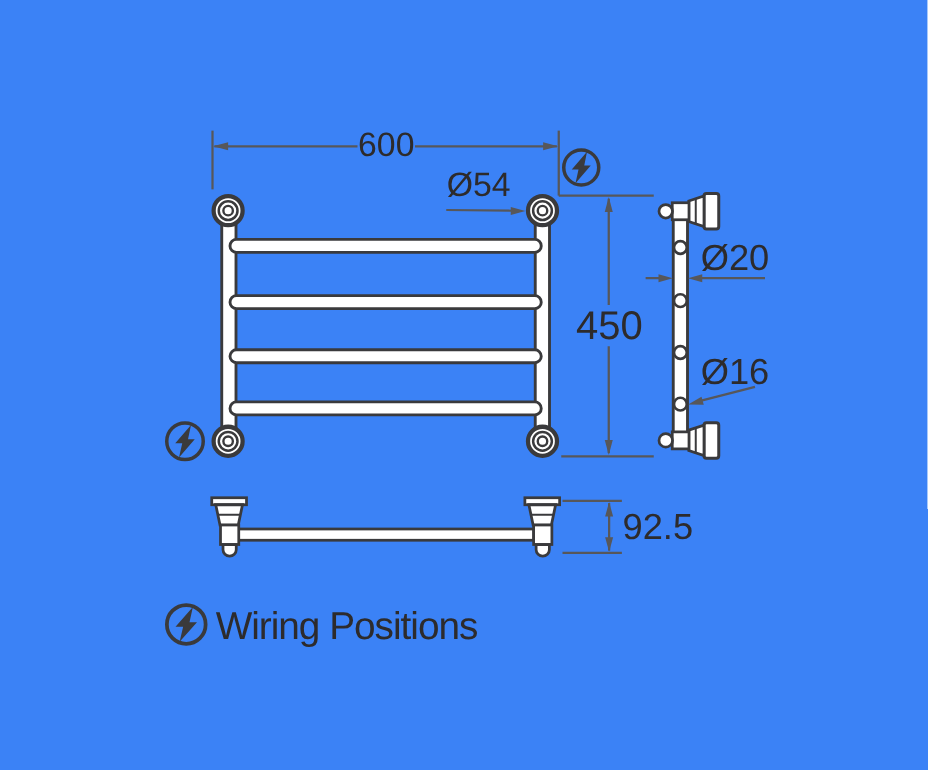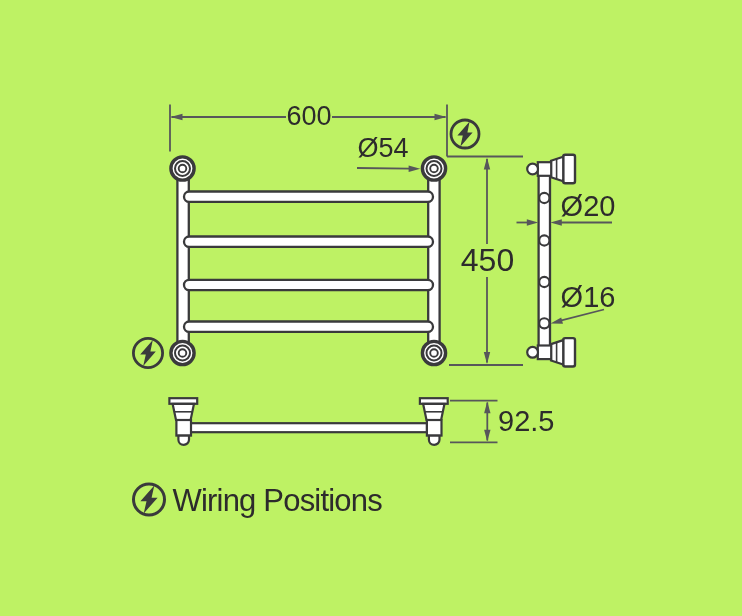--- a/index.html
+++ b/index.html
@@ -1,16 +1,16 @@
 <!DOCTYPE html>
 <html><head>
 <meta charset="utf-8">
 <style>
   html,body{margin:0;padding:0;background:#ffffff;}
-  .stage{position:relative;width:742px;height:616px;background:#bef264;overflow:hidden;}
+  .stage{position:relative;width:742px;height:616px;background:#3b82f6;overflow:hidden;}
   svg{display:block;}
   text{font-family:"Liberation Sans", sans-serif;fill:#2d2b2c;}
   .obj{stroke:#3a3a3c;fill:#ffffff;}
   .objline{stroke:#3a3a3c;fill:none;}
   .solid{fill:#3a3a3c;stroke:none;}
   .dim{stroke:#57575a;fill:none;stroke-width:1.8;}
   .dimfill{fill:#57575a;stroke:none;}
   .lbl{font-weight:400;}
 </style>
 </head>

